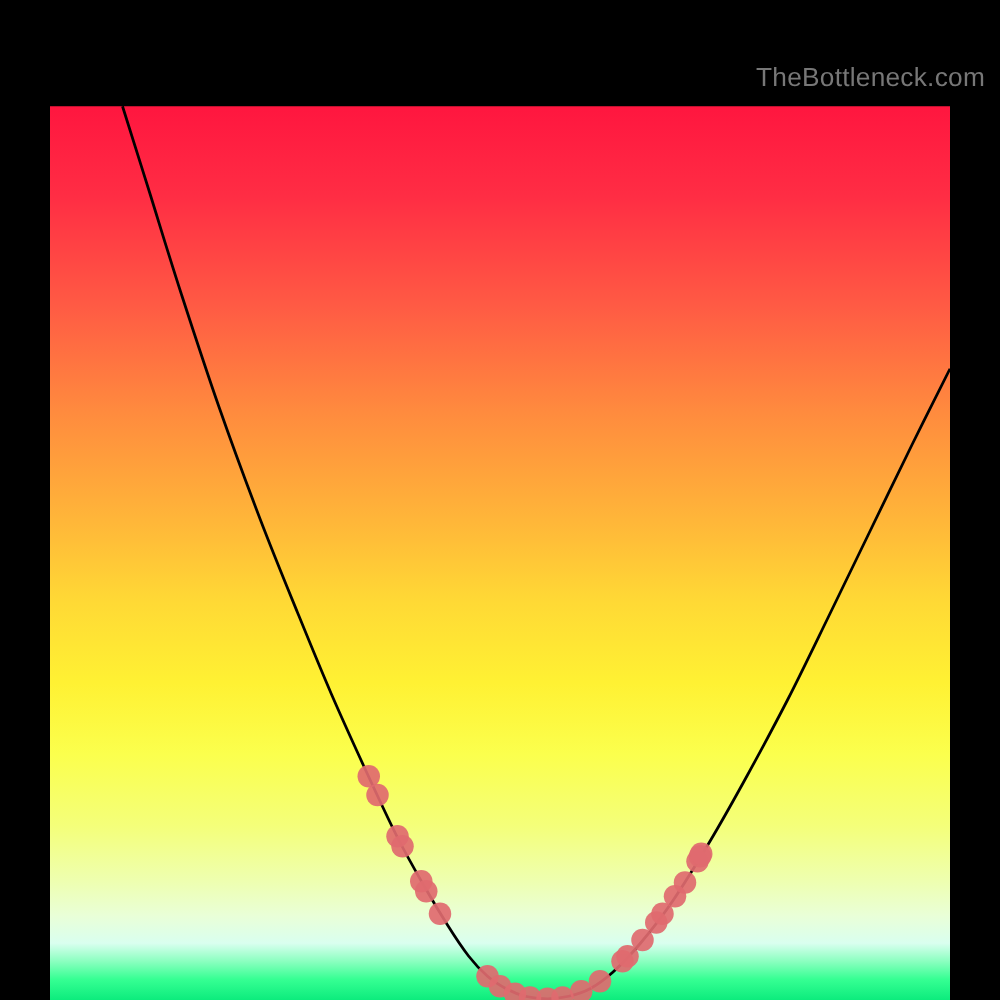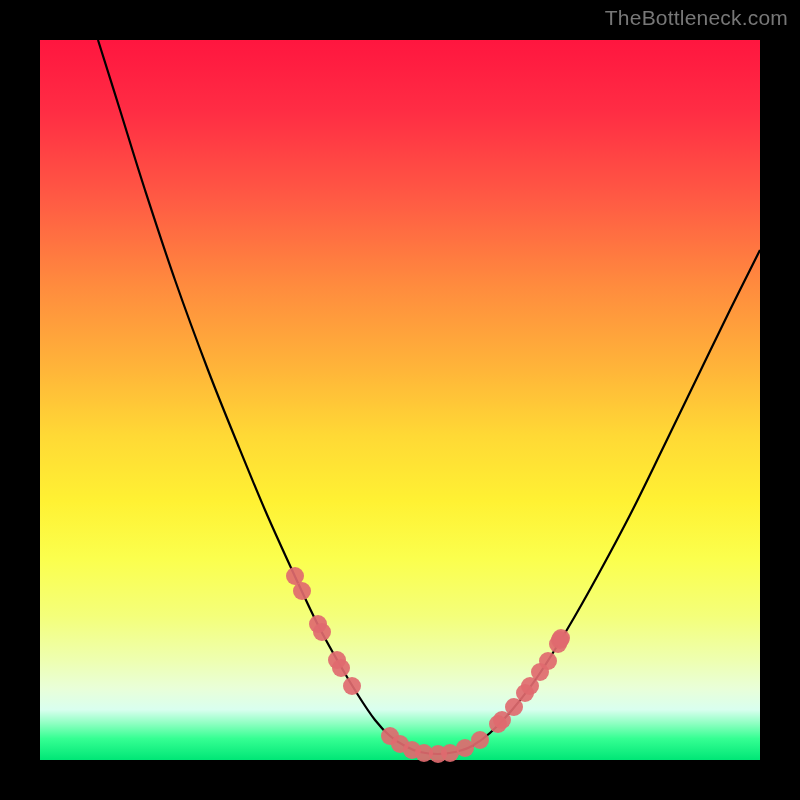--- a/index.html
+++ b/index.html
@@ -9,20 +9,21 @@
     height: 800px;
     background: #000;
     overflow: hidden;
     font-family: Arial, Helvetica, sans-serif;
   }
   .frame {
     position: relative;
     width: 800px;
     height: 692px;
     background: #000;
+    margin-top: 45px;
   }
   .plot-area {
     position: absolute;
     left: 40px;
     top: 40px;
     width: 720px;
     height: 720px;
     
     background: linear-gradient(to bottom,
       #ff163f 0%,

